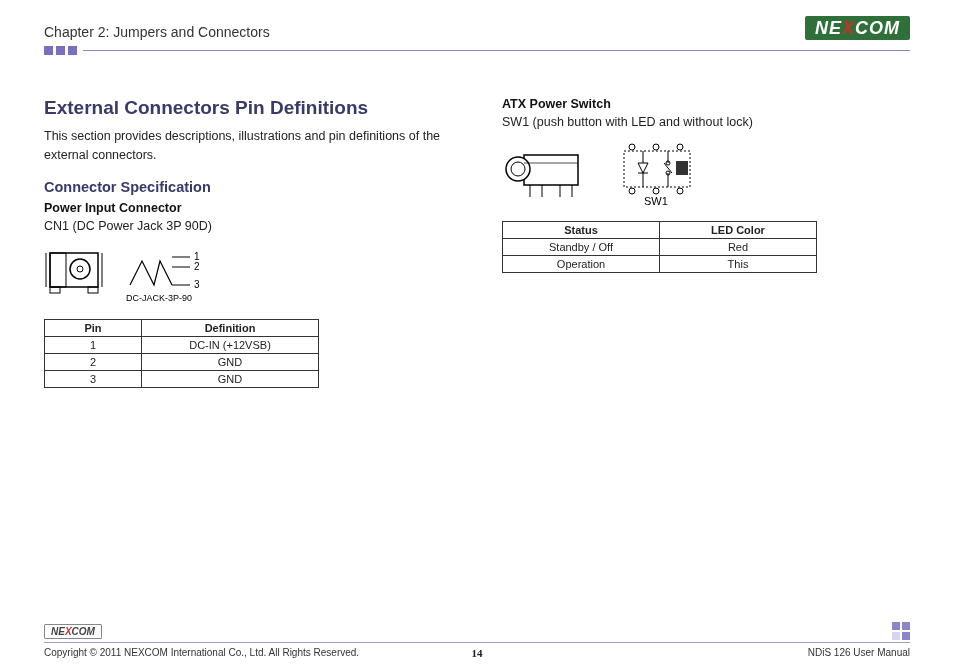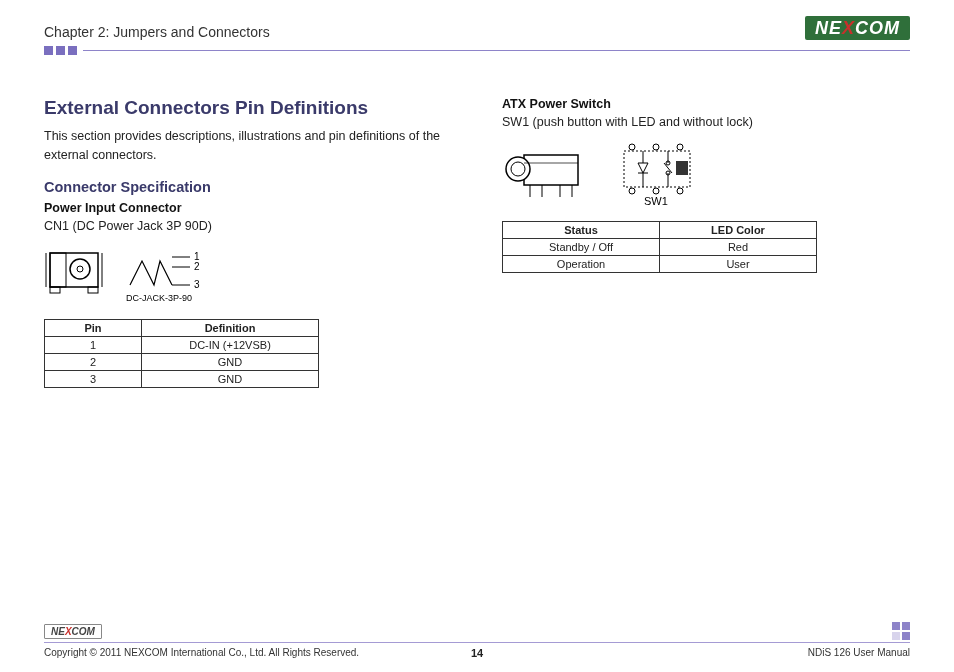--- a/index.html
+++ b/index.html
@@ -159,20 +159,21 @@
   .copyright, .manual {
     font-size: 10px;
     color: #333;
   }
   .pagenum {
     position:absolute;
     left:50%;
     transform: translateX(-50%);
     font-size: 11px;
     font-weight: 700;
+    font-family: Liberation Serif, serif;
   }
   svg text { font-family: Arial, sans-serif; }
 </style>
 </head>
 <body>
 
 <div class="page">
   <div class="header-row">
     <div class="chapter">Chapter 2: Jumpers and Connectors</div>
     <div class="logo">
@@ -283,21 +284,21 @@
             <tr>
           <th style="min-width:100px">Status</th>
           <th style="min-width:100px">LED Color</th>
         </tr>
         <tr>
           <td>Standby / Off</td>
           <td>Red</td>
         </tr>
         <tr>
           <td>Operation</td>
-          <td>User</td>
+          <td>This</td>
         </tr>
       </tbody>
         </table>
     </div>
   </div>
 </div>
 
 <div class="footer">
   <div class="footer-row">
     <div class="footer-logo">

